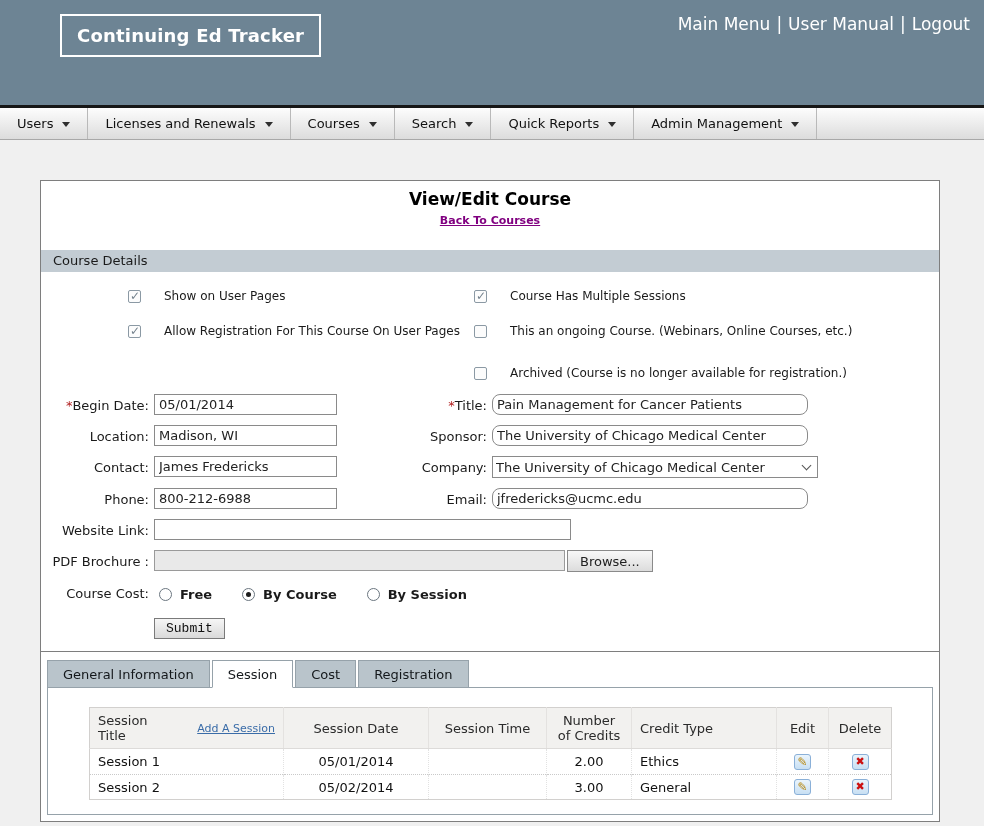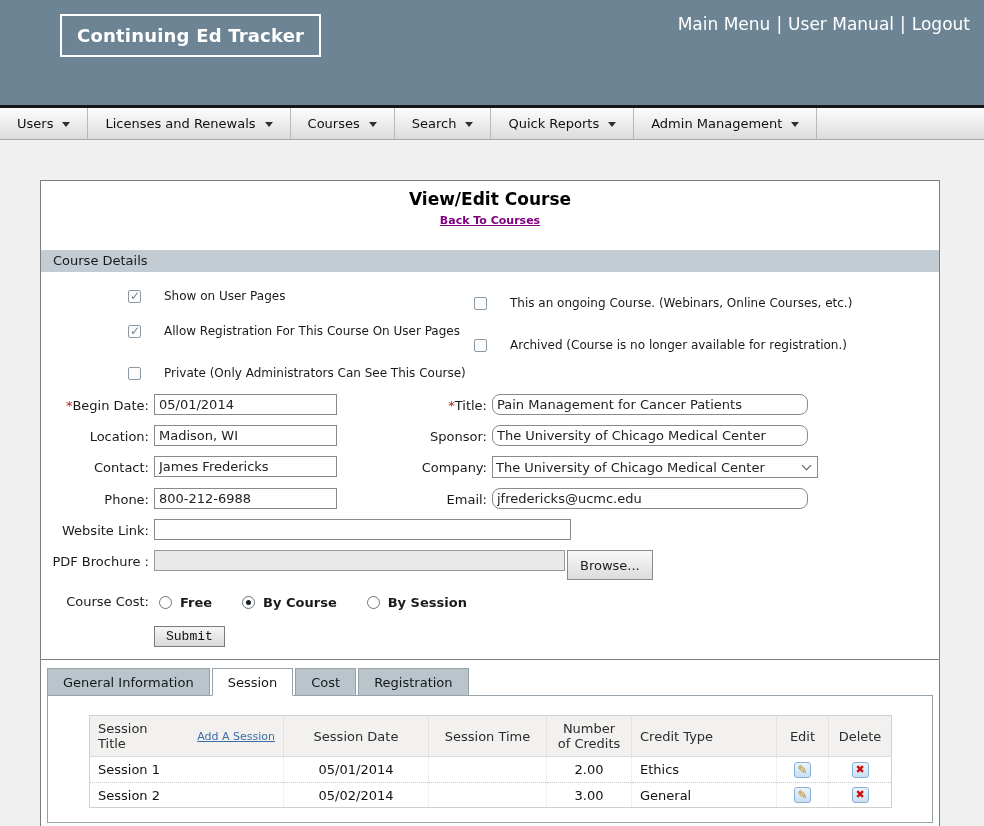--- a/index.html
+++ b/index.html
@@ -45,21 +45,21 @@
   .lblR { width:150px; text-align:right; font-size:13px; padding-top:4px; color:#1a1a1a; }
   .req { color:#b22222; }
   input.txt { height:21px; border:1px solid #8a8a8a; font-size:13px; padding:0 4px; font-family:inherit; color:#222; margin-left:5px; background:#fff; }
   .wL { width:183px; }
   .wR { width:316px;border-radius:8px; }
   .wSite { width:417px; }
   .selwrap { position:relative; margin-left:5px; }
   select.sel { width:326px; height:22px; border:1px solid #8a8a8a; font-size:13px; padding:0 3px; font-family:inherit; color:#222; background:#fff; -webkit-appearance:none; appearance:none; border-radius:0; }
   .sel-caret { position:absolute; right:8px; top:6px; width:7px; height:7px; border-right:1px solid #555; border-bottom:1px solid #555; transform:rotate(45deg); pointer-events:none; }
   .filebox { width:411px; height:21px; background:#e9e9e9; border:1px solid #9a9a9a; margin-left:5px; }
-  .browse-btn { margin-left:2px; border:1px solid #8a8a8a; background:linear-gradient(#f8f8f8,#dcdcdc); font-size:13px; font-family:inherit; padding:2px 12px; height:30px; cursor:pointer; color:#222; }
+  .browse-btn { margin-left:2px; border:1px solid #8a8a8a; background:linear-gradient(#f8f8f8,#dcdcdc); font-size:13px; font-family:inherit; padding:2px 12px; height:22px; cursor:pointer; color:#222; }
   .cost-row { display:flex; align-items:center; margin:14px 0 0; }
   .cost-opts { display:flex; align-items:center; margin-left:10px; }
   .cost-opt { display:flex; align-items:center; margin-right:30px; font-size:13px; font-weight:bold; color:#1a1a1a; }
   .radio { width:13px; height:13px; border:1px solid #6b7680; border-radius:50%; background:#fff; margin-right:8px; position:relative; cursor:pointer; }
   .radio.selected::after { content:""; position:absolute; left:3px; top:3px; width:5px; height:5px; border-radius:50%; background:#1c1c1c; }
   .submit-row { margin:16px 0 0 113px;font-family:Liberation Mono, monospace; }
   .submit-btn { border:1px solid #7a7a7a; background:linear-gradient(#f6f6f6,#d9d9d9); font-size:13px; font-family:inherit; padding:2px 11px; cursor:pointer; color:#111; }
 
   
   .tabs-area { padding:8px 6px 6px; }
@@ -133,26 +133,26 @@
     <div class="cb-cols">
       <div class="cb-left">
         <div class="cb-row r1">
           <span class="cbox checked"></span>
           <span class="cb-label">Show on User Pages</span>
         </div>
         <div class="cb-row r2">
           <span class="cbox checked"></span>
           <span class="cb-label">Allow Registration For This Course On User Pages</span>
         </div>
-        <div class="cb-row r3">
-          <span class="cbox"></span>
-          <span class="cb-label">Private (Only Administrators Can See This Course)</span>
-        </div>
       </div>
       <div class="cb-right">
+        <div class="cb-row r1">
+          <span class="cbox checked"></span>
+          <span class="cb-label">Course Has Multiple Sessions</span>
+        </div>
         <div class="cb-row r2">
           <span class="cbox"></span>
           <span class="cb-label">This an ongoing Course. (Webinars, Online Courses, etc.)</span>
         </div>
         <div class="cb-row r3">
           <span class="cbox"></span>
           <span class="cb-label">Archived (Course is no longer available for registration.)</span>
         </div>
       </div>
     </div>

